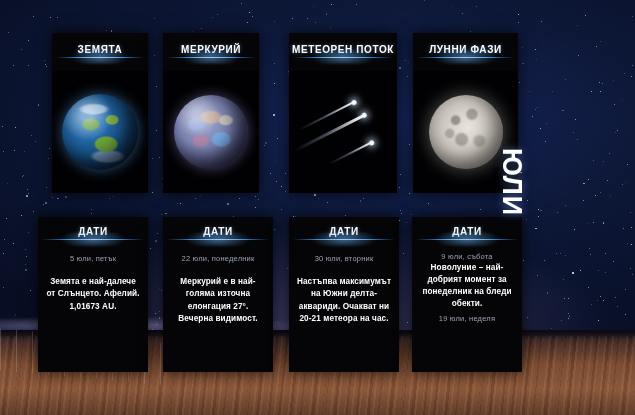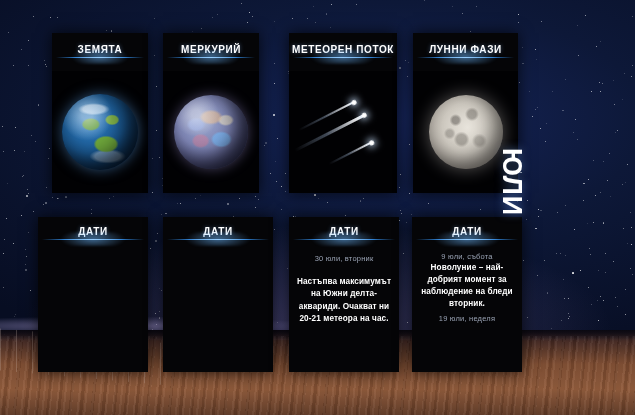--- a/index.html
+++ b/index.html
@@ -821,41 +821,49 @@
     <div class="card-title">ЛУННИ ФАЗИ</div>
     <div class="divider"></div>
     <div class="media">
       <div class="orb moon"></div>
     </div>
   </div>
 
   <div class="card bot-card" style="left:38px;width:110px;">
     <div class="card-title">ДАТИ</div>
     <div class="divider"></div>
+    <div class="bot-body">
+      <div class="date-line">5 юли, петък</div>
+      <div class="desc">Земята е най-далече от Слънцето. Афелий. 1,01673 AU.</div>
+    </div>
   </div>
 
   <div class="card bot-card" style="left:163px;width:110px;">
     <div class="card-title">ДАТИ</div>
     <div class="divider"></div>
+    <div class="bot-body">
+      <div class="date-line">22 юли, понеделник</div>
+      <div class="desc">Меркурий е в най-голяма източна елонгация 27°. Вечерна видимост.</div>
+    </div>
   </div>
 
   <div class="card bot-card" style="left:289px;width:110px;">
     <div class="card-title">ДАТИ</div>
     <div class="divider"></div>
     <div class="bot-body">
       <div class="date-line">30 юли, вторник</div>
       <div class="desc">Настъпва максимумът на Южни делта-аквариди. Очакват ни 20-21 метеора на час.</div>
     </div>
   </div>
 
   <div class="card bot-card compact" style="left:412px;width:110px;">
     <div class="card-title">ДАТИ</div>
     <div class="divider"></div>
     <div class="bot-body">
       <div class="date-line">9 юли, събота</div>
-      <div class="desc">Новолуние – най-добрият момент за наблюдение на бледи вторник.</div>
+      <div class="desc">Новолуние – най-добрият момент за понеделник на бледи обекти.</div>
       <div class="date-line">19 юли, неделя</div>
     </div>
   </div>
 
   <div class="month">ЮЛИ</div>
 
 </div>
 
 </body></html>

